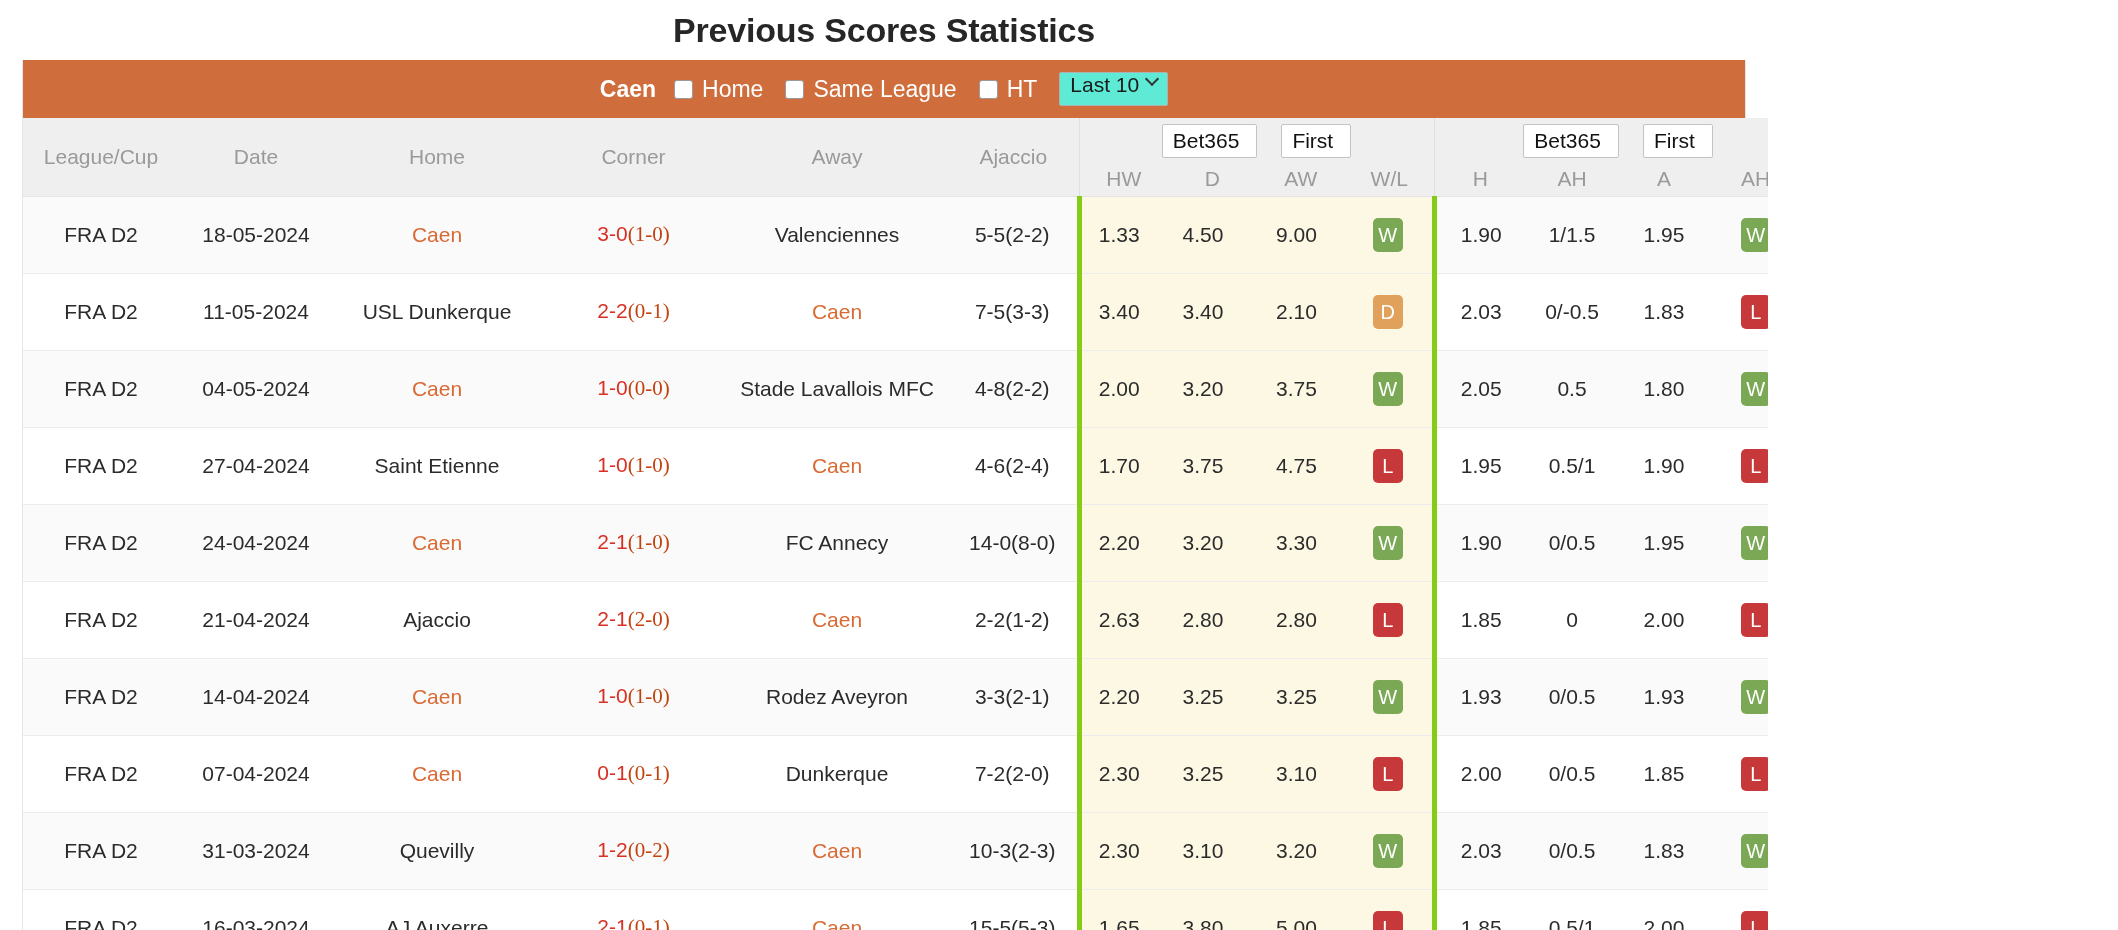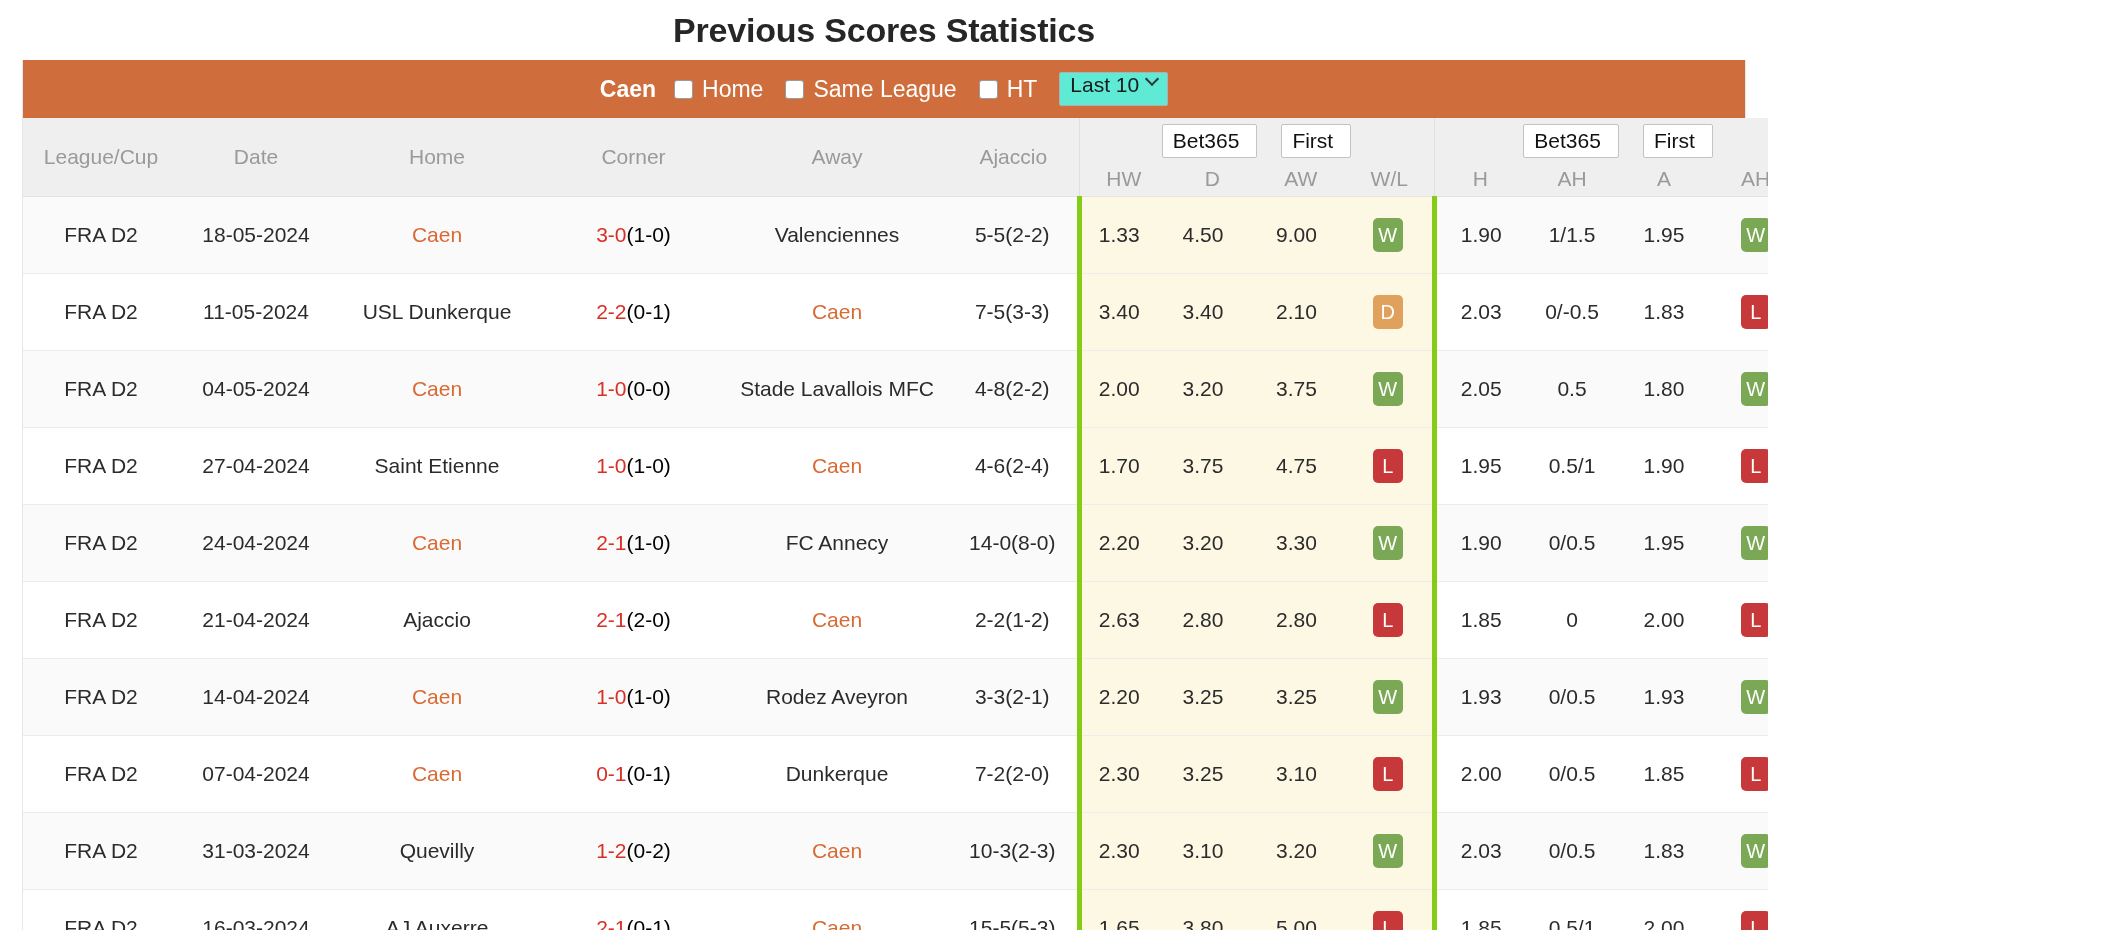--- a/index.html
+++ b/index.html
@@ -173,21 +173,21 @@
     border-bottom: 1px solid #ececec;
     background: #fafafa;
   }
   tbody tr.alt td { background: #ffffff; }
   td.grp-start { border-left: 5px solid #84cc16; }
   td.odds-cell { background: #fdf8e3 !important; }
   td.ou-cell { border-left: 1px solid #f0f0f0; }
 
   .team-hl { color: #d96a33; }
   .score-main { color: #d93025; }
-  .score-ht { color: #000000; }
+  .score-ht { color: #c2410c; font-family: Liberation Serif, serif; }
 
   .badge {
     display: inline-flex;
     align-items: center;
     justify-content: center;
     width: 30px; height: 34px;
     border-radius: 5px;
     color: #ffffff;
     font-size: 20px;
     font-weight: normal;

